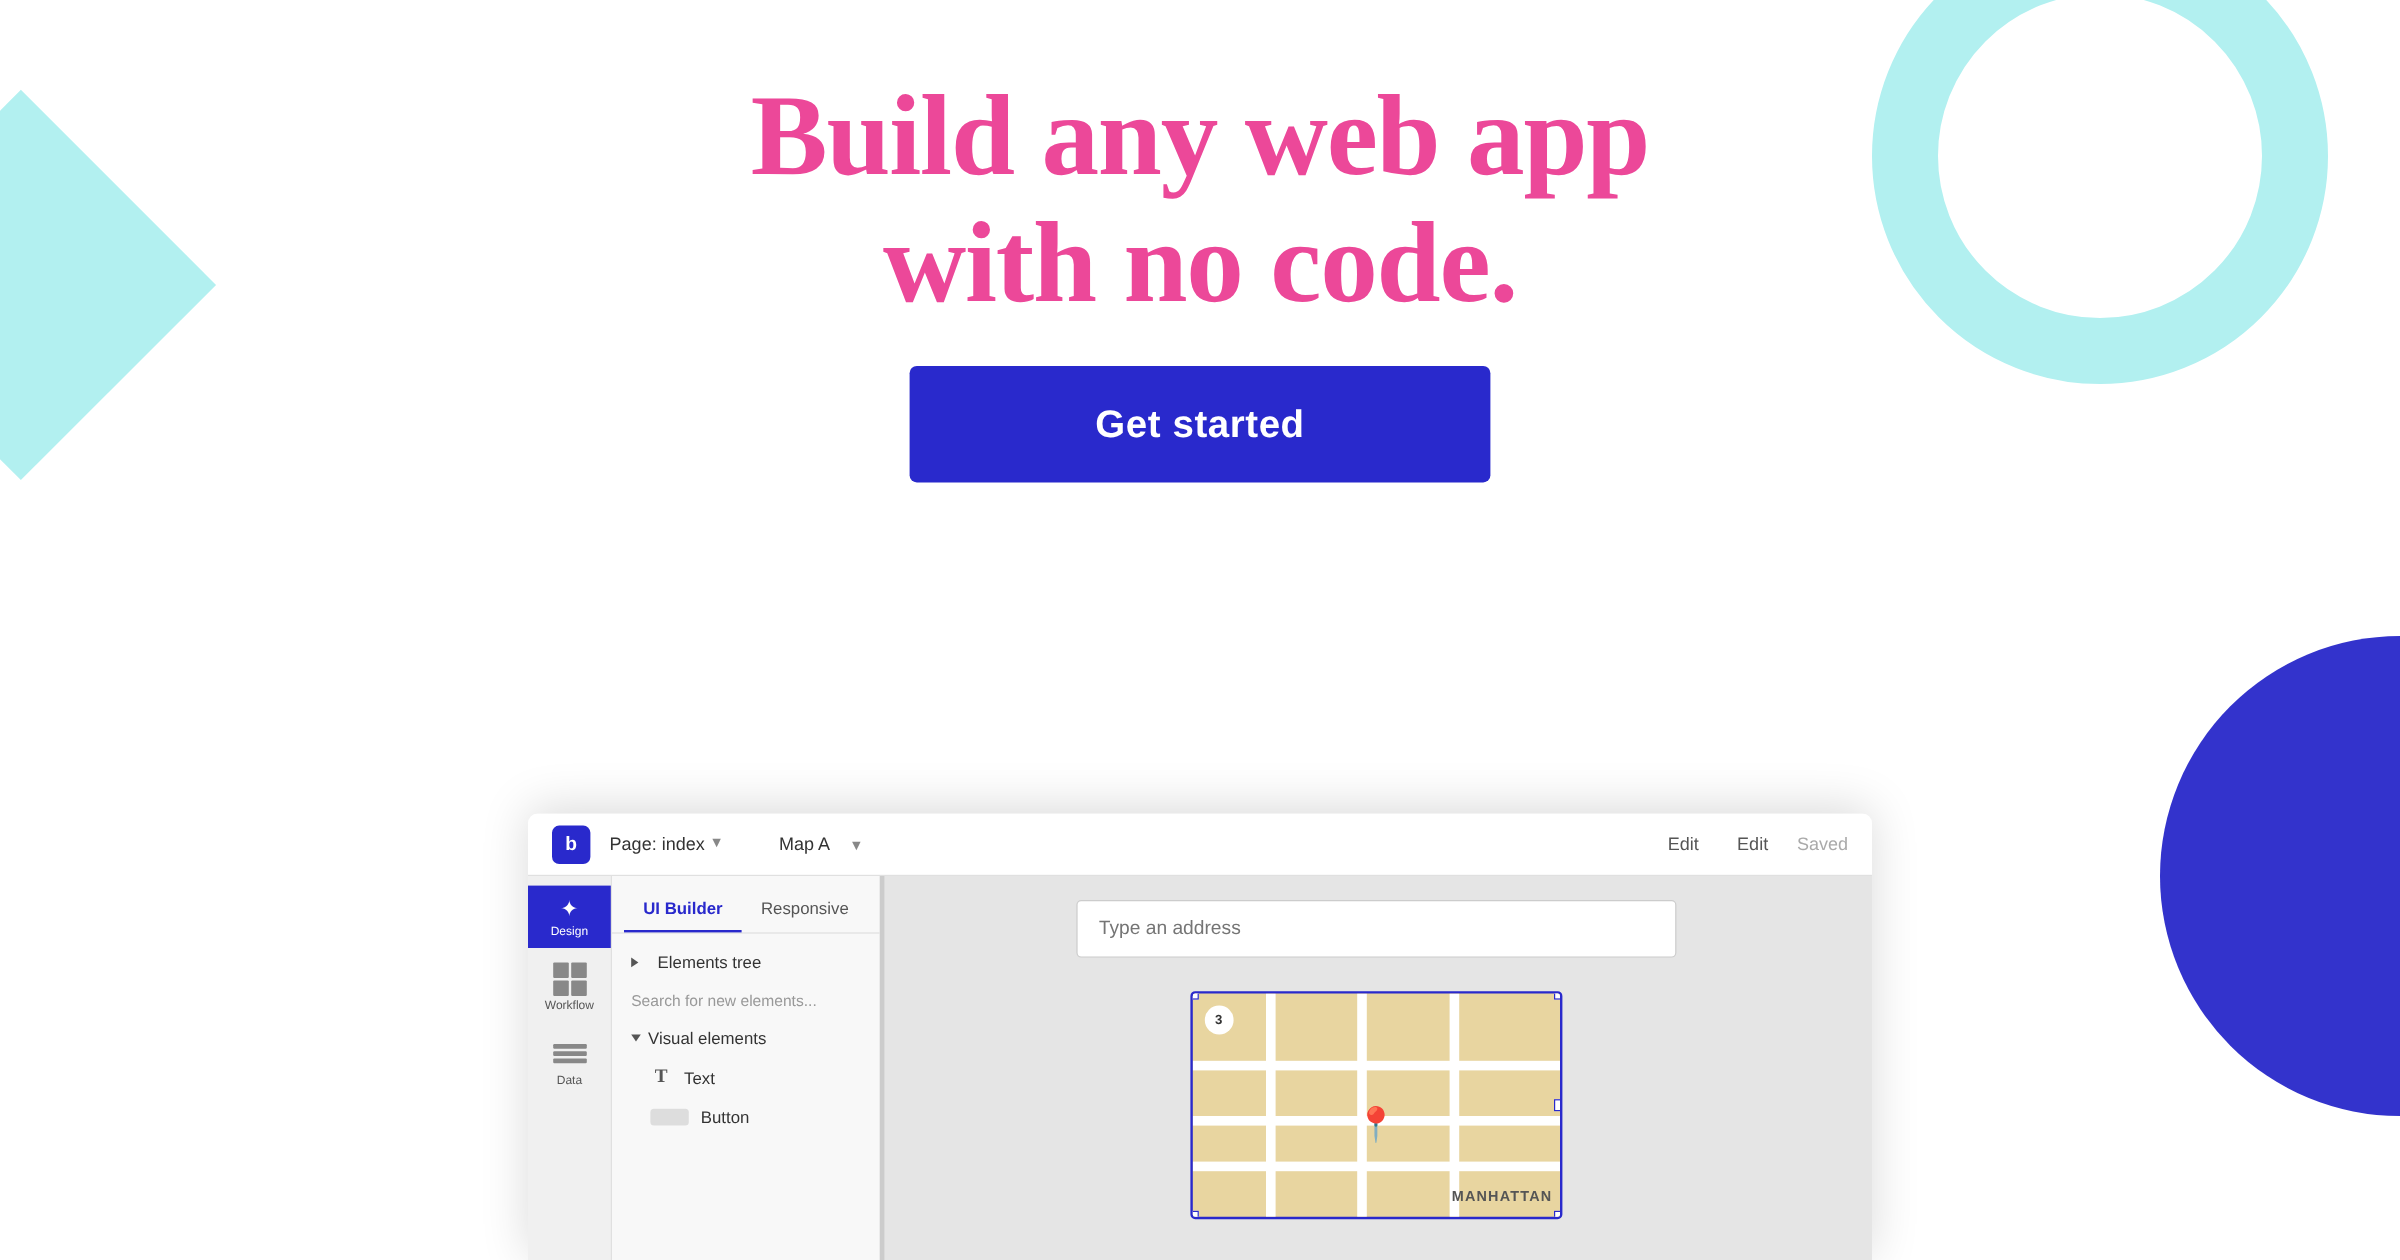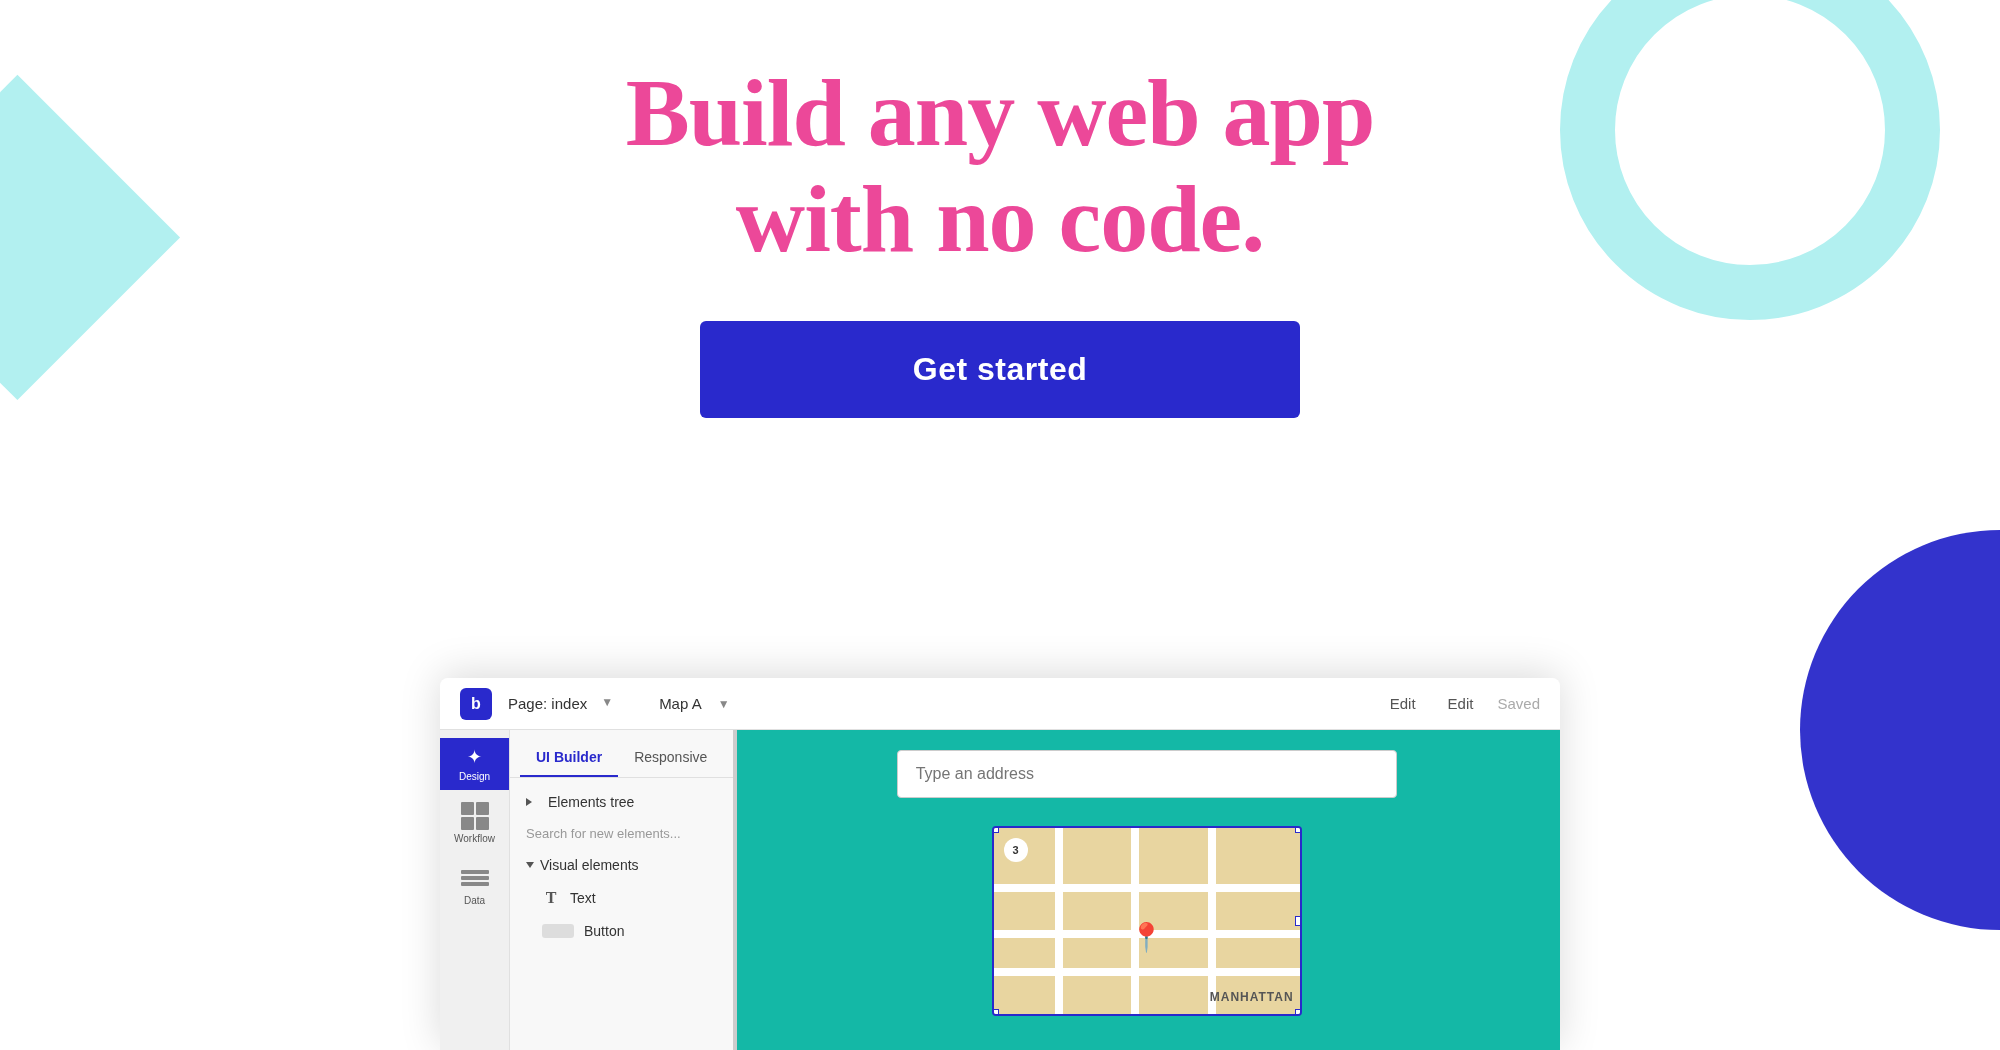--- a/index.html
+++ b/index.html
@@ -63,29 +63,29 @@
       font-weight: 900;
       color: #ec4899;
       text-align: center;
       line-height: 1.1;
       font-family: Georgia, 'Times New Roman', serif;
       letter-spacing: -1px;
       max-width: 1200px;
     }
 
     .cta-button {
-      margin-top: 50px;
+      margin-top: 34px;
       background: #2929cc;
       color: #ffffff;
       font-size: 32px;
       font-weight: 700;
       border: none;
       border-radius: 6px;
       padding: 30px 0;
-      width: 600px;
+      width: 484px;
       cursor: pointer;
       letter-spacing: 0.5px;
     }
 
     
     .app-window {
       position: absolute;
       bottom: 0;
       left: 50%;
       transform: translateX(-50%);
@@ -116,21 +116,21 @@
       display: flex;
       align-items: center;
       justify-content: center;
       color: white;
       font-weight: 900;
       font-size: 16px;
     }
 
     .app-page-selector {
       display: flex;
-      gap: 14px;
+      gap: 4px;
       font-size: 15px;
       color: #333;
       font-weight: 500;
     }
 
     .dropdown-arrow {
       color: #888;
       font-size: 12px;
     }
 
@@ -314,21 +314,21 @@
       width: 32px;
       height: 14px;
       background: #ddd;
       border-radius: 3px;
       display: inline-block;
     }
 
     
     .main-canvas {
       flex: 1;
-      background: #14b8a6;
+      background: #e5e5e5;
       position: relative;
       overflow: hidden;
     }
 
     .address-input-preview {
       background: #ffffff;
       border: 1px solid #cccccc;
       border-radius: 4px;
       padding: 14px 18px;
       font-size: 16px;

